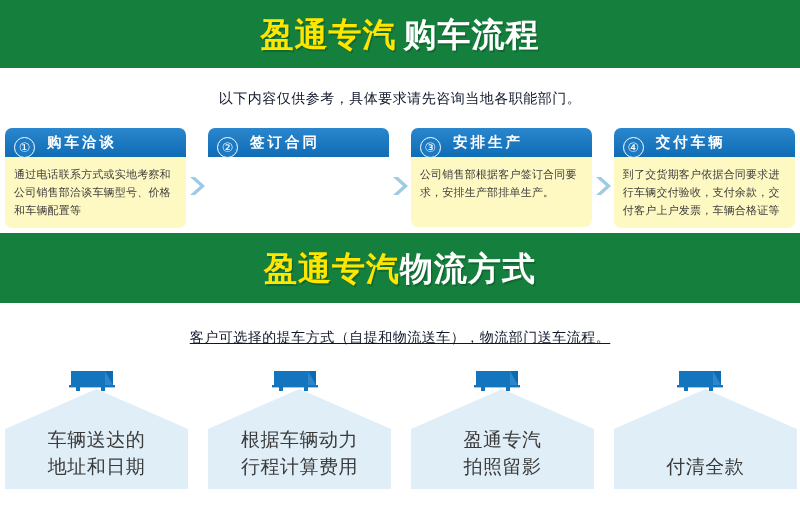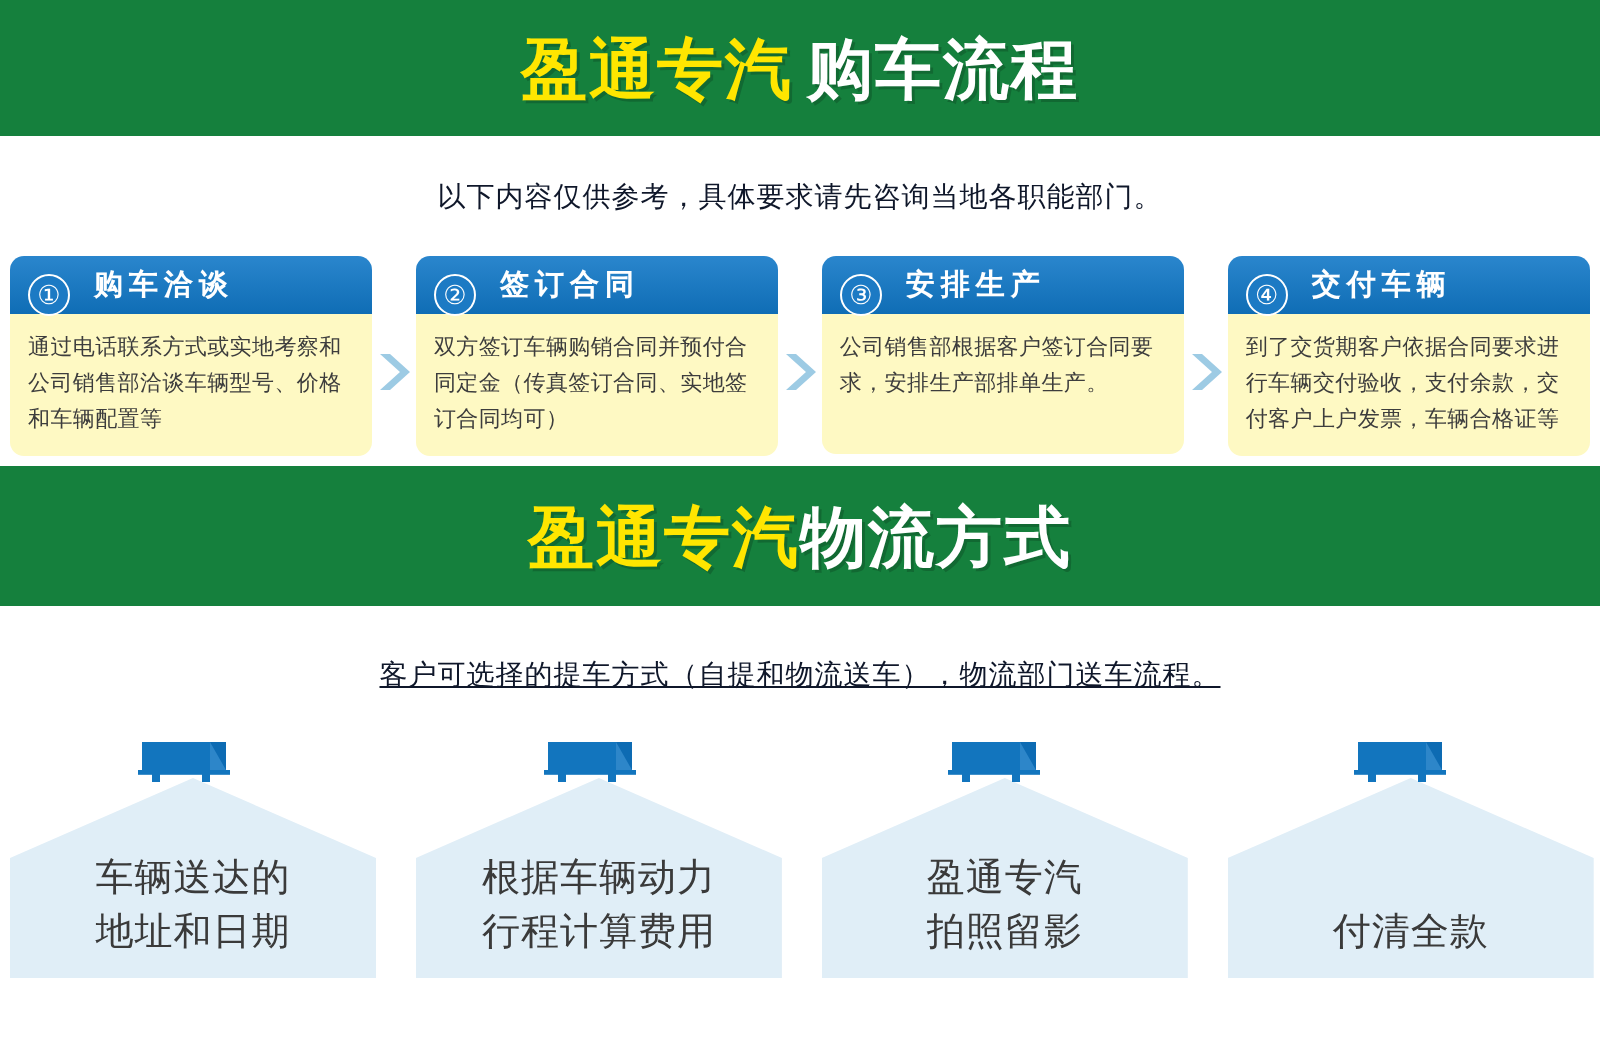--- a/index.html
+++ b/index.html
@@ -198,21 +198,20 @@
           <path d="M2 1 L12 10 L2 19 L7 19 L17 10 L7 1 Z" fill="#9dcbe4"></path>
         </svg>
     </span>
   </div>
 
   <div class="step-card">
     <div class="step-head">
       <div class="step-num">②</div>
       <div class="step-title">签订合同</div>
     </div>
-    <div class="step-body">双方签订车辆购销合同并预付合同定金（传真签订合同、实地签订合同均可）</div>
   </div>
 
   <div class="step-gap">
     <span class="chevron">
       <svg width="18" height="20" viewBox="0 0 18 20">
           <path d="M2 1 L12 10 L2 19 L7 19 L17 10 L7 1 Z" fill="#9dcbe4"></path>
         </svg>
     </span>
   </div>
 

